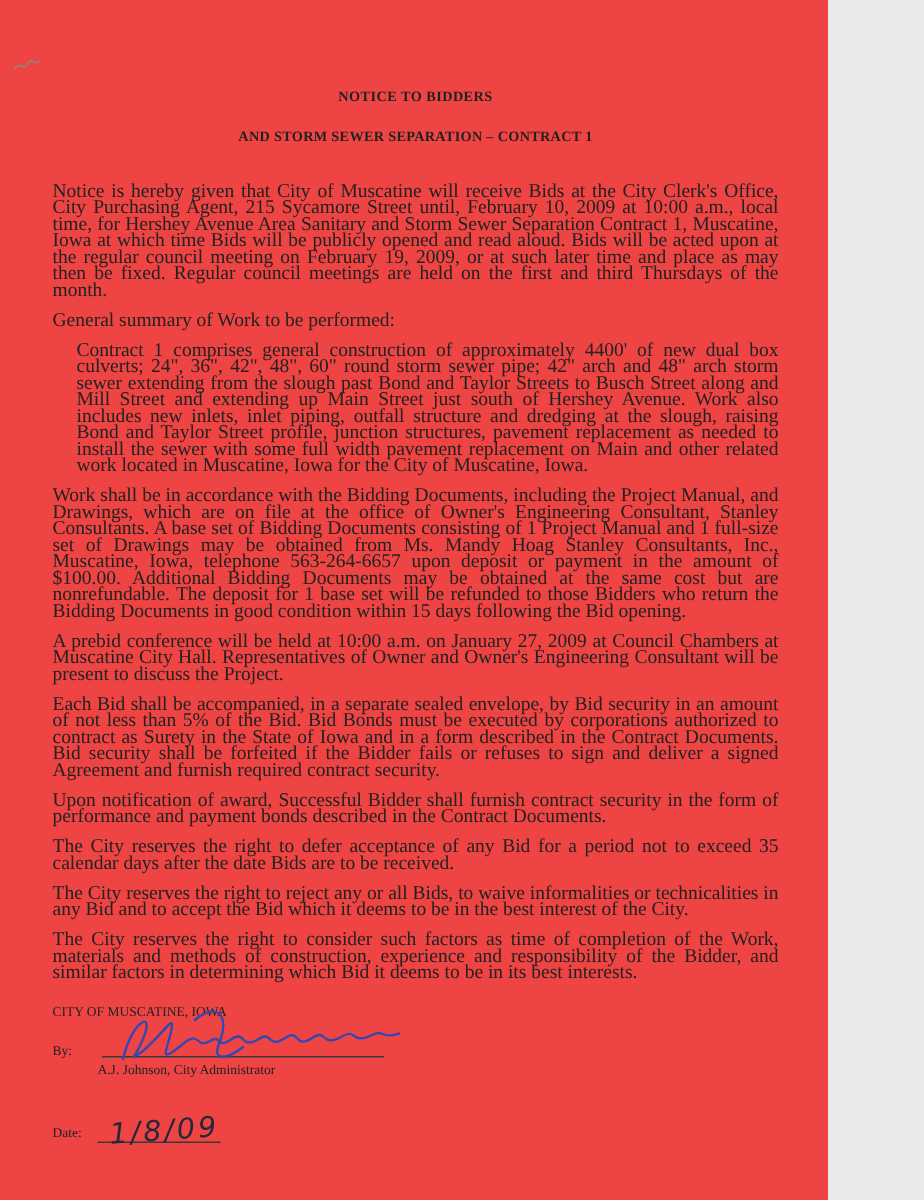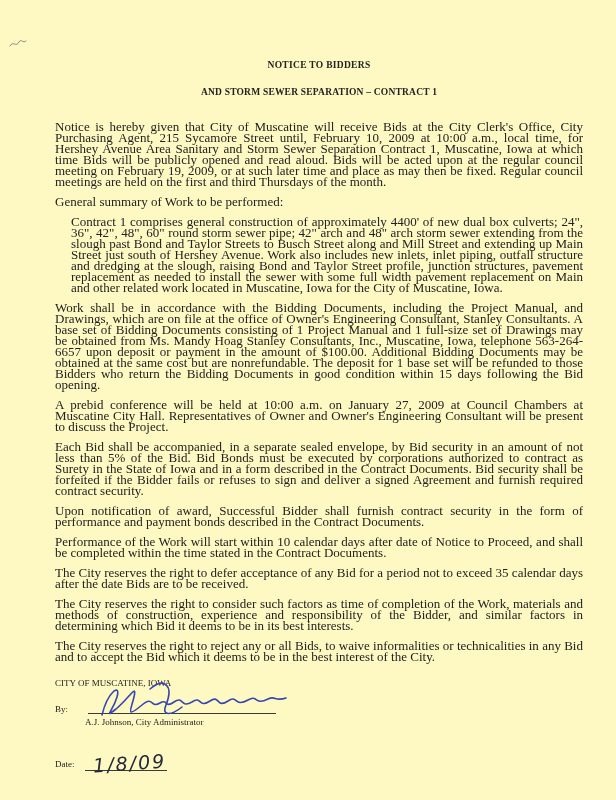--- a/index.html
+++ b/index.html
@@ -4,27 +4,27 @@
 <style>
   html, body { margin: 0; padding: 0; }
   body {
     width: 616px;
     height: 800px;
     background: #e9e9e7;
     font-family: "Liberation Serif", serif;
   }
   .page {
     position: relative;
-    width: 616px;
+    width: 552px;
     height: 800px;
-    background: #fef9c3;
+    background: #ef4444;
     color: #222220;
     overflow: hidden;
     box-sizing: border-box;
-    padding: 60px 33px 0 55px;
+    padding: 60px 33px 0 35px;
   }
   .corner-mark {
     position: absolute;
     left: 8px;
     top: 36px;
   }
   .title {
     margin: 0 0 17px 0;
     font-size: 9.5px;
     font-weight: bold;
@@ -117,24 +117,23 @@
   <p class="para">Notice is hereby given that City of Muscatine will receive Bids at the City Clerk's Office, City Purchasing Agent, 215 Sycamore Street until, February 10, 2009 at 10:00 a.m., local time, for Hershey Avenue Area Sanitary and Storm Sewer Separation Contract 1, Muscatine, Iowa at which time Bids will be publicly opened and read aloud.  Bids will be acted upon at the regular council meeting on February 19, 2009, or at such later time and place as may then be fixed.  Regular council meetings are held on the first and third Thursdays of the month.</p>
 
   <p class="para">General summary of Work to be performed:</p>
 
   <p class="para indent">Contract 1 comprises general construction of approximately 4400' of new dual box culverts; 24", 36", 42", 48", 60" round storm sewer pipe; 42" arch and 48" arch storm sewer extending from the slough past Bond and Taylor Streets to Busch Street along and Mill Street and extending up Main Street just south of Hershey Avenue.  Work also includes new inlets, inlet piping, outfall structure and dredging at the slough, raising Bond and Taylor Street profile, junction structures, pavement replacement as needed to install the sewer with some full width pavement replacement on Main and other related work located in Muscatine, Iowa for the City of Muscatine, Iowa.</p>
 
   <p class="para">Work shall be in accordance with the Bidding Documents, including the Project Manual, and Drawings, which are on file at the office of Owner's Engineering Consultant, Stanley Consultants.  A base set of Bidding Documents consisting of 1 Project Manual and 1 full-size set of Drawings may be obtained from Ms. Mandy Hoag Stanley Consultants, Inc., Muscatine, Iowa, telephone 563-264-6657 upon deposit or payment in the amount of $100.00.  Additional Bidding Documents may be obtained at the same cost but are nonrefundable.  The deposit for 1 base set will be refunded to those Bidders who return the Bidding Documents in good condition within 15 days following the Bid opening.</p>
   <p class="para">A prebid conference will be held at 10:00 a.m. on January 27, 2009 at Council Chambers at Muscatine City Hall. Representatives of Owner and Owner's Engineering Consultant will be present to discuss the Project.</p>
   <p class="para">Each Bid shall be accompanied, in a separate sealed envelope, by Bid security in an amount of not less than 5% of the Bid.  Bid Bonds must be executed by corporations authorized to contract as Surety in the State of Iowa and in a form described in the Contract Documents.  Bid security shall be forfeited if the Bidder fails or refuses to sign and deliver a signed Agreement and furnish required contract security.</p>
   <p class="para">Upon notification of award, Successful Bidder shall furnish contract security in the form of performance and payment bonds described in the Contract Documents.</p>
-  <p class="para">Performance of the Work will start within 10 calendar days after date of Notice to Proceed, and shall be completed within the time stated in the Contract Documents.</p>
   <p class="para">The City reserves the right to defer acceptance of any Bid for a period not to exceed 35 calendar days after the date Bids are to be received.</p>
+  <p class="para">The City reserves the right to reject any or all Bids, to waive informalities or technicalities in any Bid and to accept the Bid which it deems to be in the best interest of the City.</p>
   <p class="para">The City reserves the right to consider such factors as time of completion of the Work, materials and methods of construction, experience and responsibility of the Bidder, and similar factors in determining which Bid it deems to be in its best interests.</p>
-  <p class="para">The City reserves the right to reject any or all Bids, to waive informalities or technicalities in any Bid and to accept the Bid which it deems to be in the best interest of the City.</p>
 
   <div class="sig-block">
     <div class="sig-org">CITY OF MUSCATINE, IOWA</div>
 
     <div class="by-row">
       <span class="by-label">By:</span>
       <span class="by-line">
         <svg class="signature-svg" width="210" height="46" viewBox="0 0 210 46">
           <path d="M8 38 C14 14, 27 6, 23 20 C19 34, 9 42, 22 32 C36 20, 43 6, 40 20 C37 33, 31 42, 48 28 C60 18, 56 32, 66 26 C74 21, 70 32, 80 25 C90 18, 86 32, 98 25 C108 18, 104 32, 116 24 C126 17, 122 32, 134 24 C144 17, 140 31, 154 23 C164 17, 160 29, 174 22 C182 18, 180 25, 192 21" stroke="#3547b0" stroke-width="1.6" fill="none" stroke-linecap="round" stroke-linejoin="round"></path>
           <path d="M56 12 C70 0, 80 8, 72 28 C67 40, 78 38, 88 30" stroke="#3547b0" stroke-width="1.6" fill="none" stroke-linecap="round" stroke-linejoin="round"></path>

